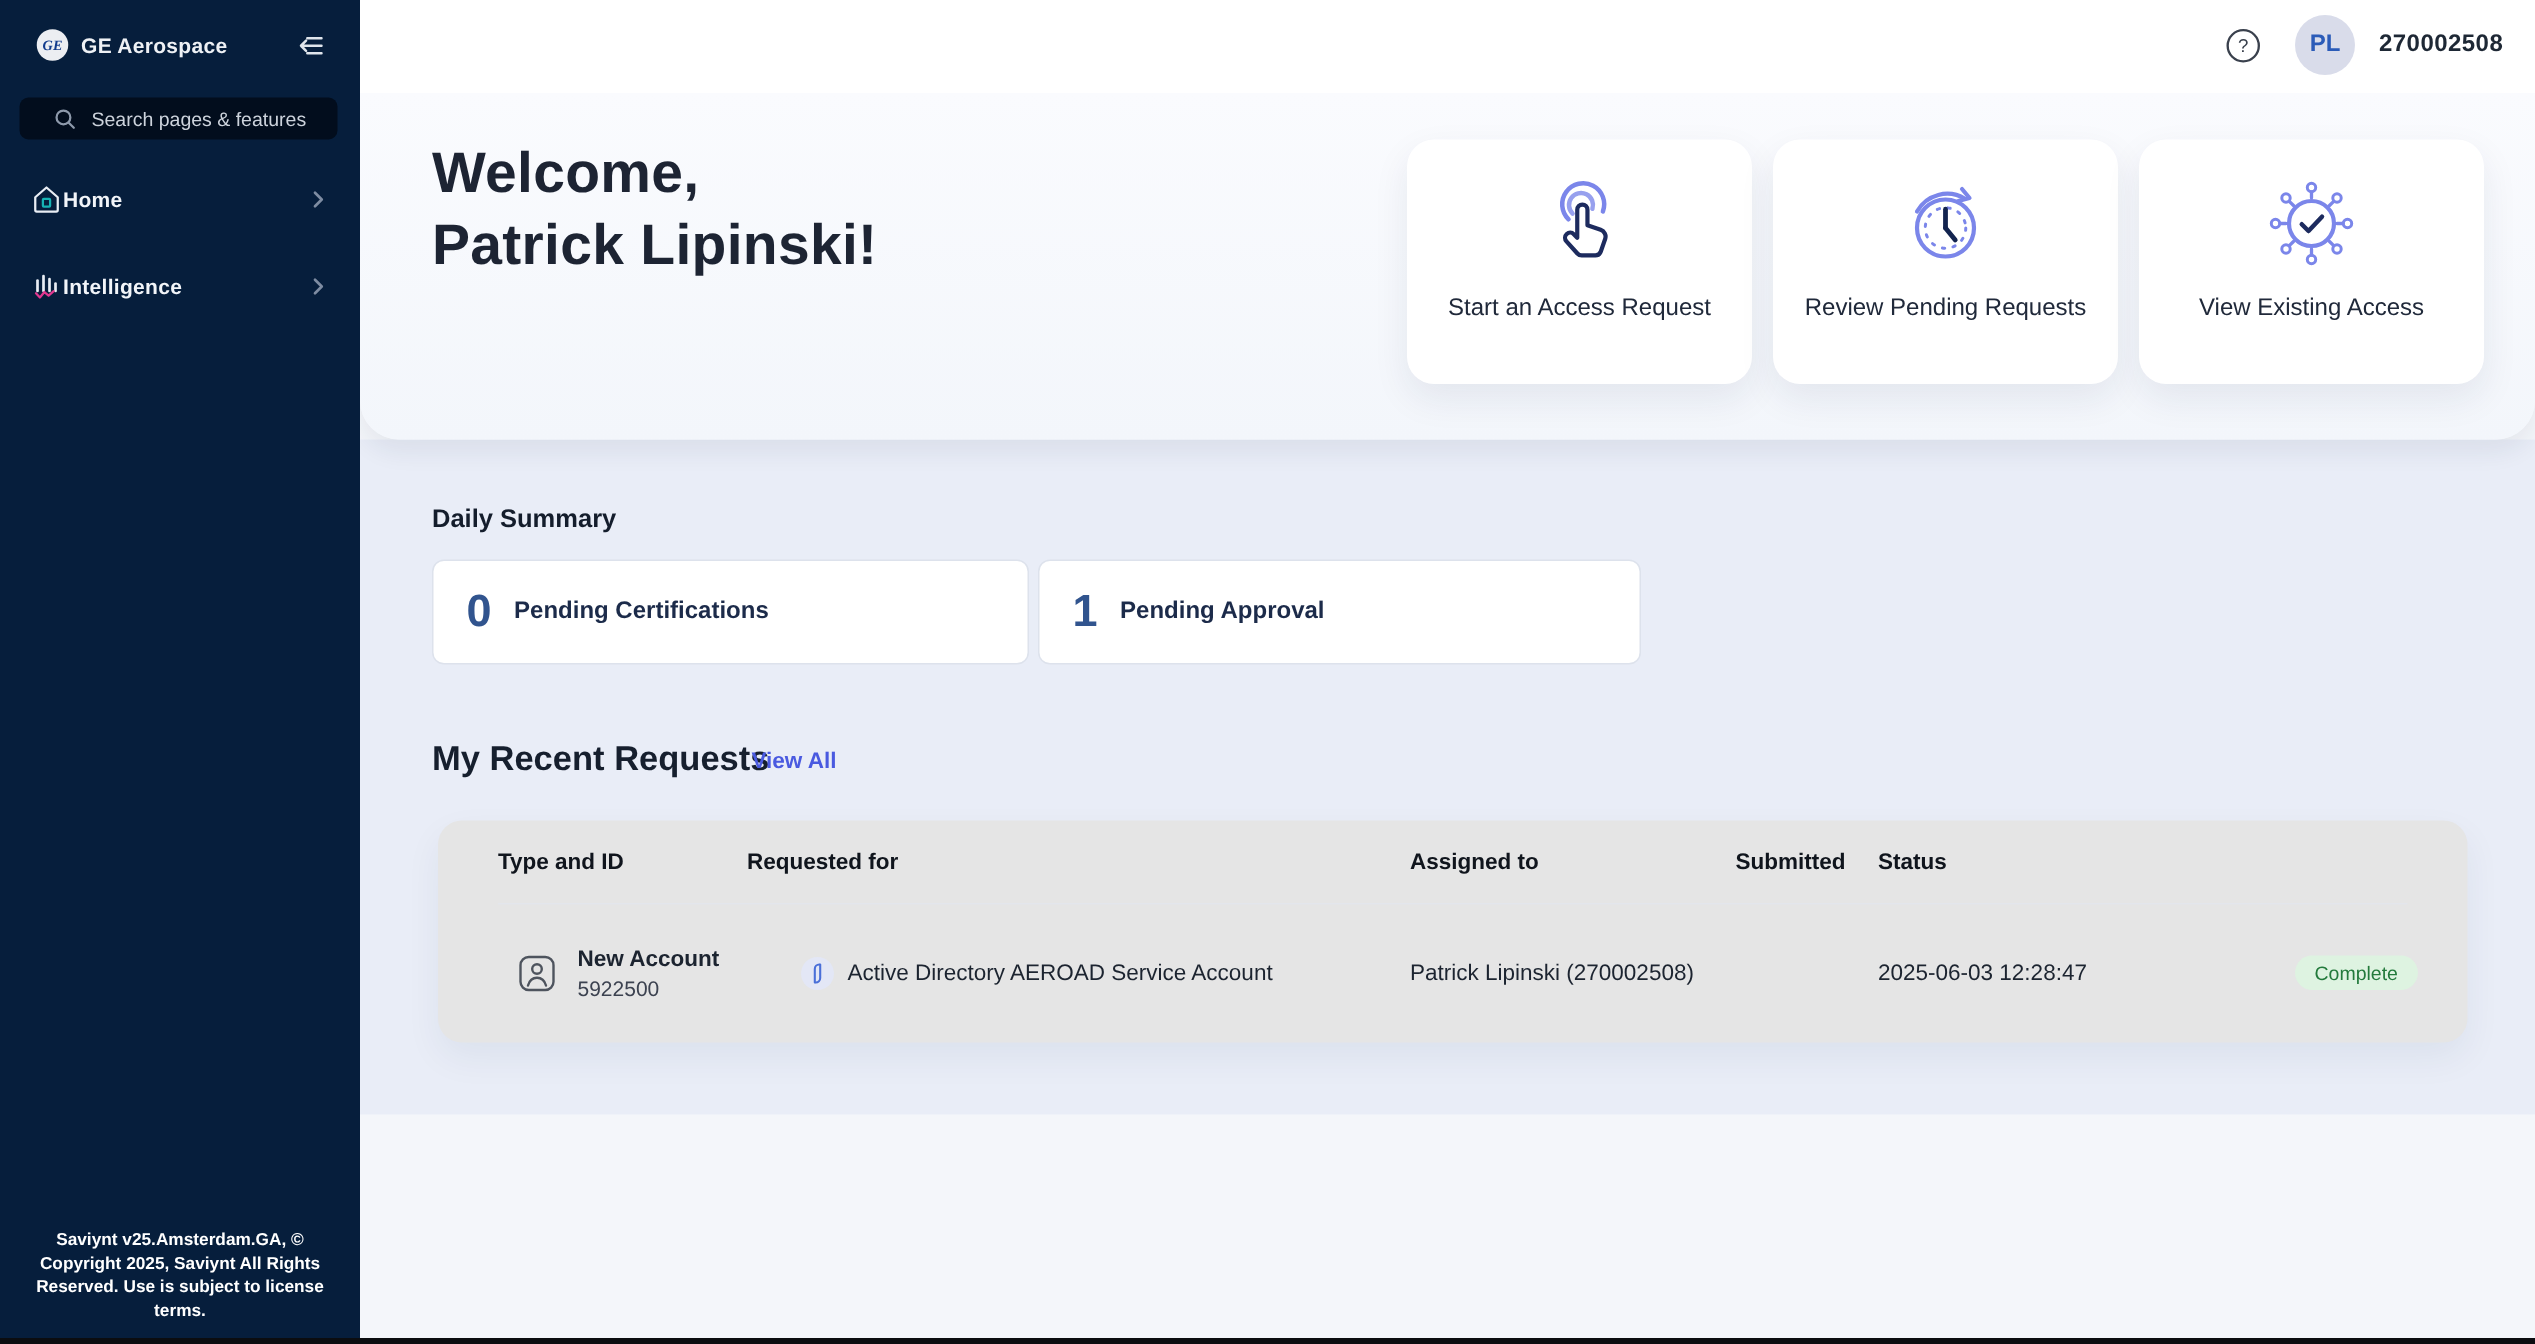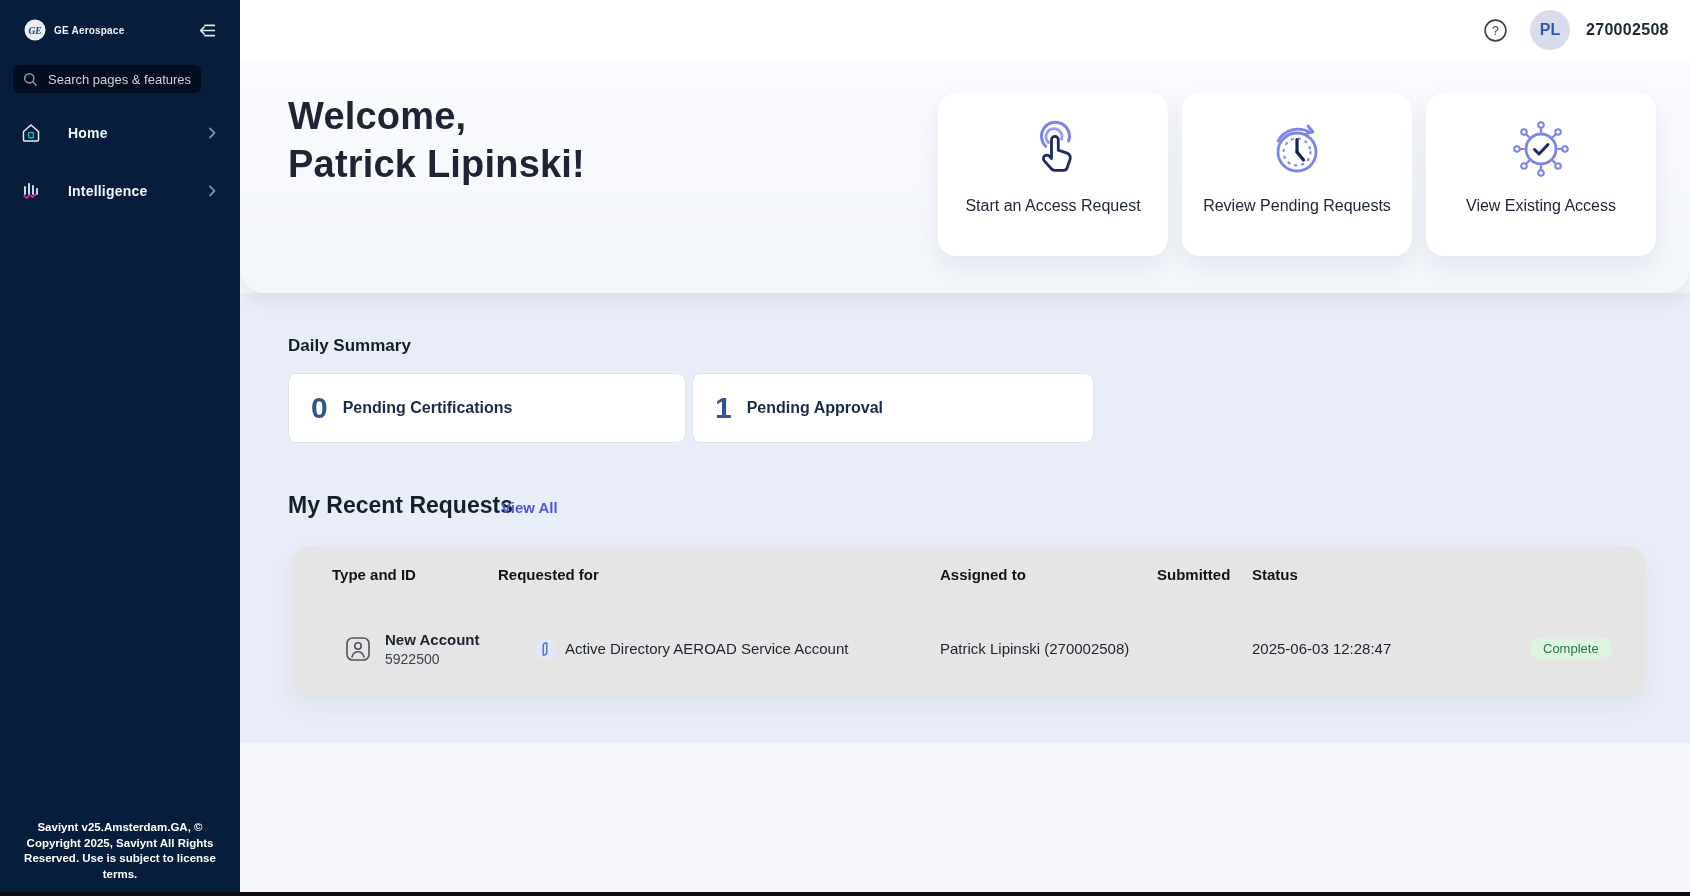--- a/index.html
+++ b/index.html
@@ -12,37 +12,37 @@
     color: #1c2634;
   }
 
   
   .sidebar {
     position:absolute; left:0; top:0; width:240px; height:896px;
     background:#061e3c; z-index:6;
   }
   .brand-row { position:absolute; left:0; top:14px; width:240px; height:32px; display:flex; align-items:center; }
   .logo-circle { margin-left:24px; width:22px; height:22px; flex:0 0 auto; }
-  .brand-name { margin-left:8px; font-size:10px; font-weight:bold; color:#eef1f5; letter-spacing:.2px; }
+  .brand-name { margin-left:8px; font-size:14px; font-weight:bold; color:#eef1f5; letter-spacing:.2px; }
   .collapse-btn { margin-left:auto; margin-right:22px; background:none; border:none; cursor:pointer; width:22px; height:22px; display:flex; align-items:center; justify-content:center; }
 
   .search-wrap {
-    position:absolute; left:13px; top:65px; width:188px; height:28px;
-    background:#020d1d; border-radius:6px; display:flex; align-items:center; padding:0 10px;
+    position:absolute; left:13px; top:65px; width:212px; height:28px;
+    background:#020d1d; border-radius:6px; display:flex; align-items:center; padding:0 23px;
   }
   .search-wrap input {
     flex:1; background:transparent; border:none; outline:none;
     font-family:"Liberation Sans",sans-serif; font-size:13px; color:#d7dce4; margin-left:10px;
   }
   .search-wrap input::placeholder { color:#cdd3dc; }
 
   .nav { position:absolute; left:0; top:104px; width:240px; }
   .nav-item { height:58px; display:flex; align-items:center; padding:0 20px; cursor:pointer; }
   .nav-icon { width:22px; height:22px; display:flex; align-items:center; justify-content:center; }
-  .nav-label { margin-left:26px; font-size:14px; font-weight:bold; color:#f2f5f9; letter-spacing:.2px; }
+  .nav-label { margin-left:0; font-size:14px; font-weight:bold; color:#f2f5f9; letter-spacing:.2px; }
   .nav-chevron { margin-left:auto; display:flex; }
 
   .side-footer {
     position:absolute; bottom:14px; left:0; width:240px; padding:0 17px;
     font-size:11.5px; font-weight:bold; line-height:15.5px; text-align:center; color:#ffffff;
   }
 
   
   .topbar { position:absolute; left:240px; top:0; width:1450px; height:62px; background:#ffffff; z-index:4; }
   .help-btn { position:absolute; left:1241px; top:17px; width:28px; height:28px; background:none; border:none; cursor:pointer; }

